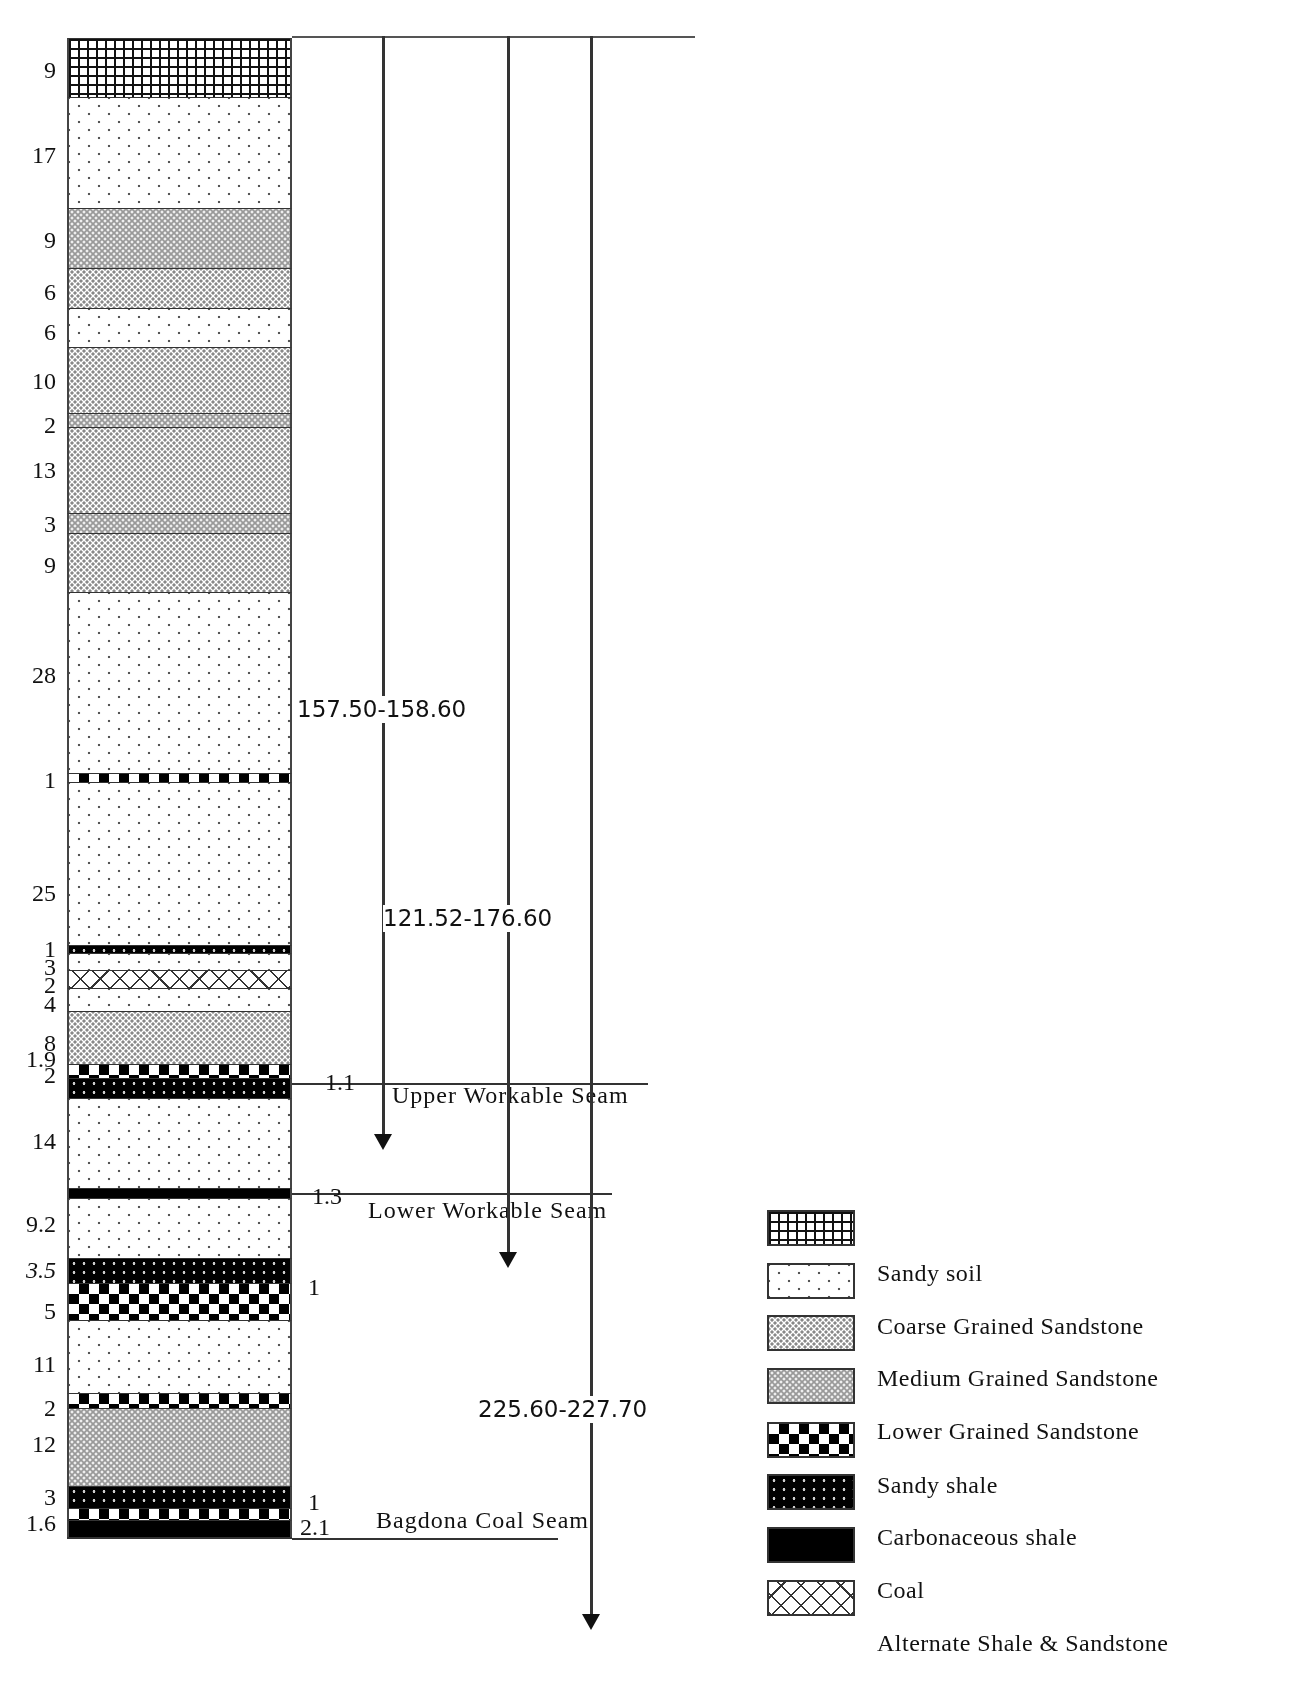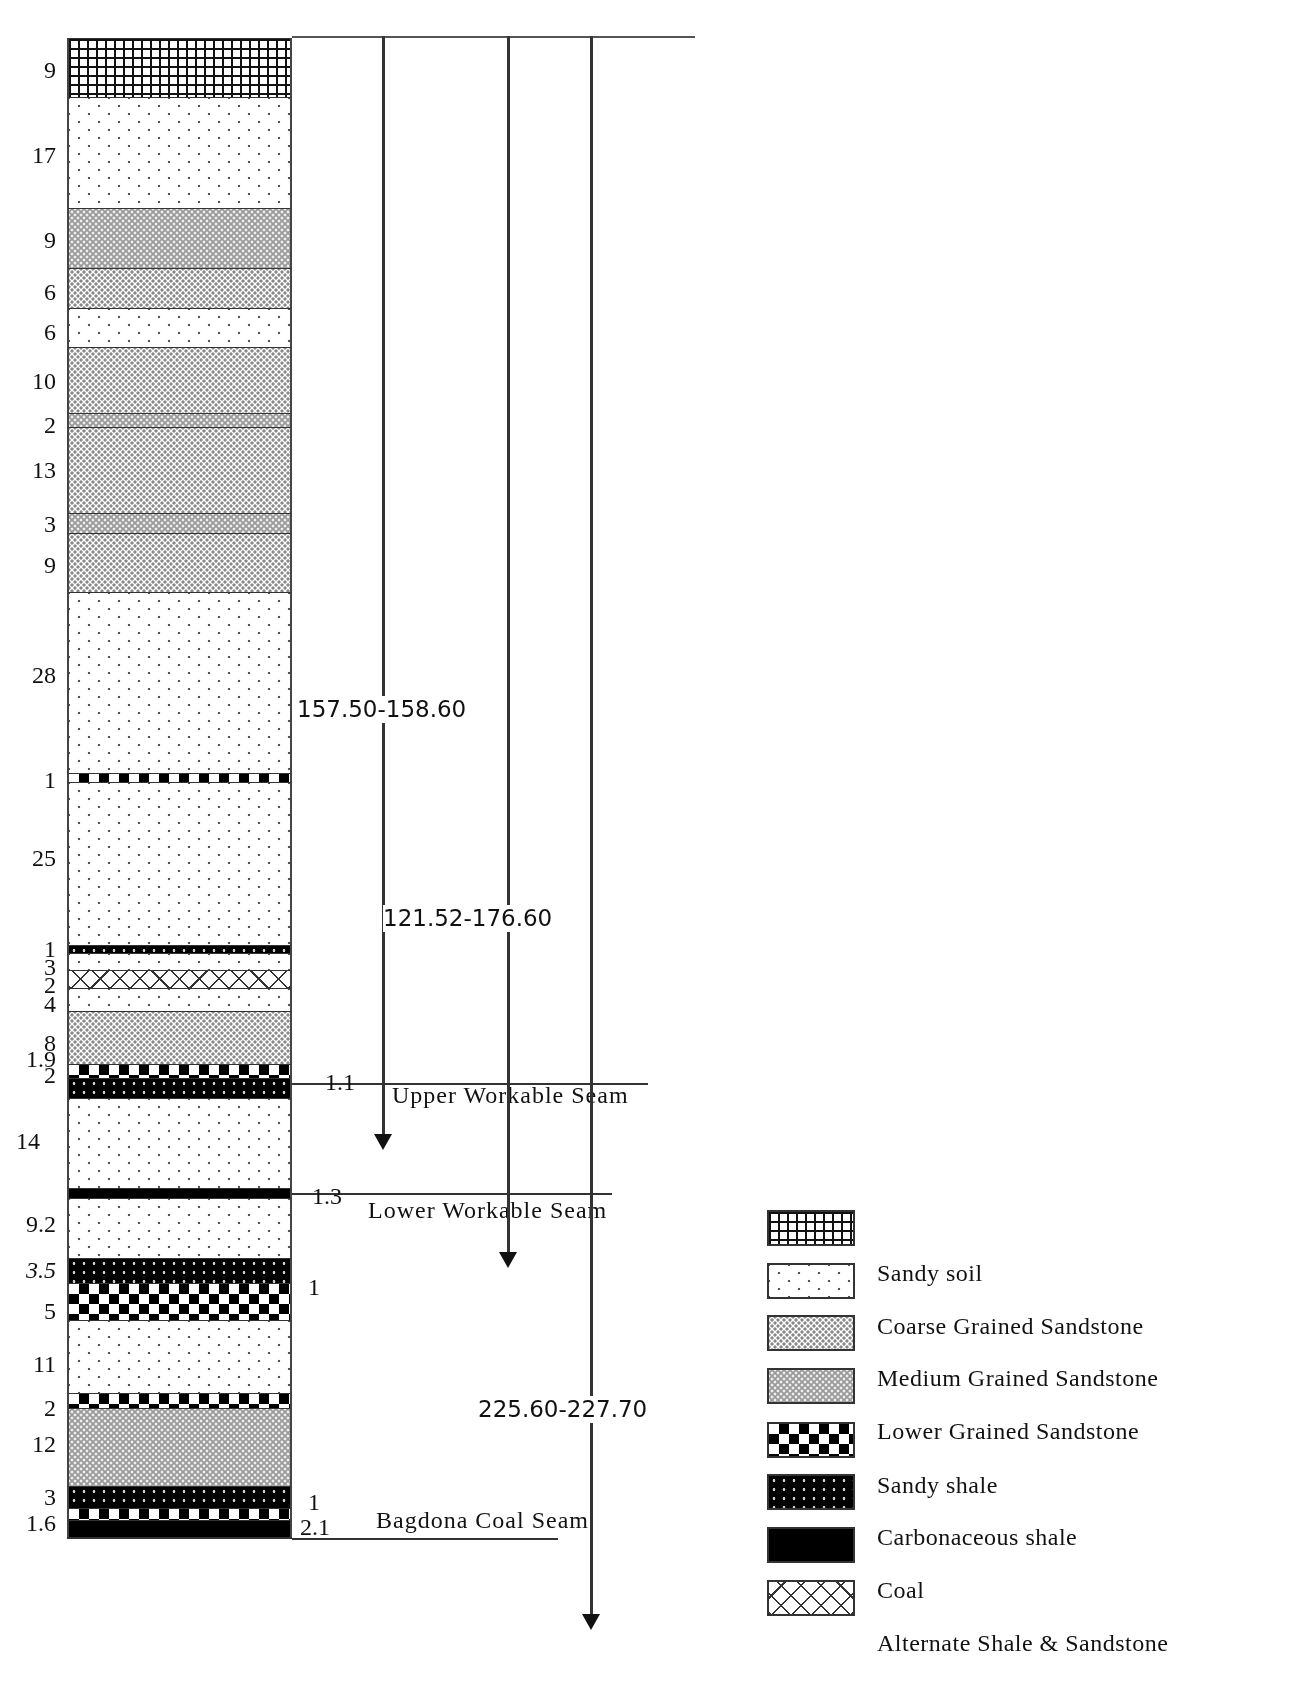--- a/index.html
+++ b/index.html
@@ -92,29 +92,29 @@
       <div class="thick-label" style="top: 228px;">9</div>
       <div class="thick-label" style="top: 280px;">6</div>
       <div class="thick-label" style="top: 320px;">6</div>
       <div class="thick-label" style="top: 369px;">10</div>
       <div class="thick-label" style="top: 413px;">2</div>
       <div class="thick-label" style="top: 458px;">13</div>
       <div class="thick-label" style="top: 512px;">3</div>
       <div class="thick-label" style="top: 553px;">9</div>
       <div class="thick-label" style="top: 663px;">28</div>
       <div class="thick-label" style="top: 768px;">1</div>
-      <div class="thick-label" style="top: 846px;">25</div>
+      <div class="thick-label" style="top: 881px;">25</div>
       <div class="thick-label" style="top: 937px;">1</div>
       <div class="thick-label" style="top: 955px;">3</div>
       <div class="thick-label" style="top: 973px;">2</div>
       <div class="thick-label" style="top: 992px;">4</div>
       <div class="thick-label" style="top: 1031px;">8</div>
       <div class="thick-label" style="top: 1063px;">2</div>
       <div class="thick-label" style="top: 1047px;">1.9</div>
-      <div class="thick-label" style="top: 1129px; text-align: center;">14</div>
+      <div class="thick-label" style="top: 1129px;">14</div>
       <div class="thick-label" style="top: 1212px;">9.2</div>
       <div class="thick-label" style="top: 1258px; font-style: italic;">3.5</div>
       <div class="thick-label" style="top: 1299px;">5</div>
       <div class="thick-label" style="top: 1352px;">11</div>
       <div class="thick-label" style="top: 1396px;">2</div>
       <div class="thick-label" style="top: 1432px;">12</div>
       <div class="thick-label" style="top: 1485px;">3</div>
       <div class="thick-label" style="top: 1511px;">1.6</div>
     </div>
   <div id="annotations">

